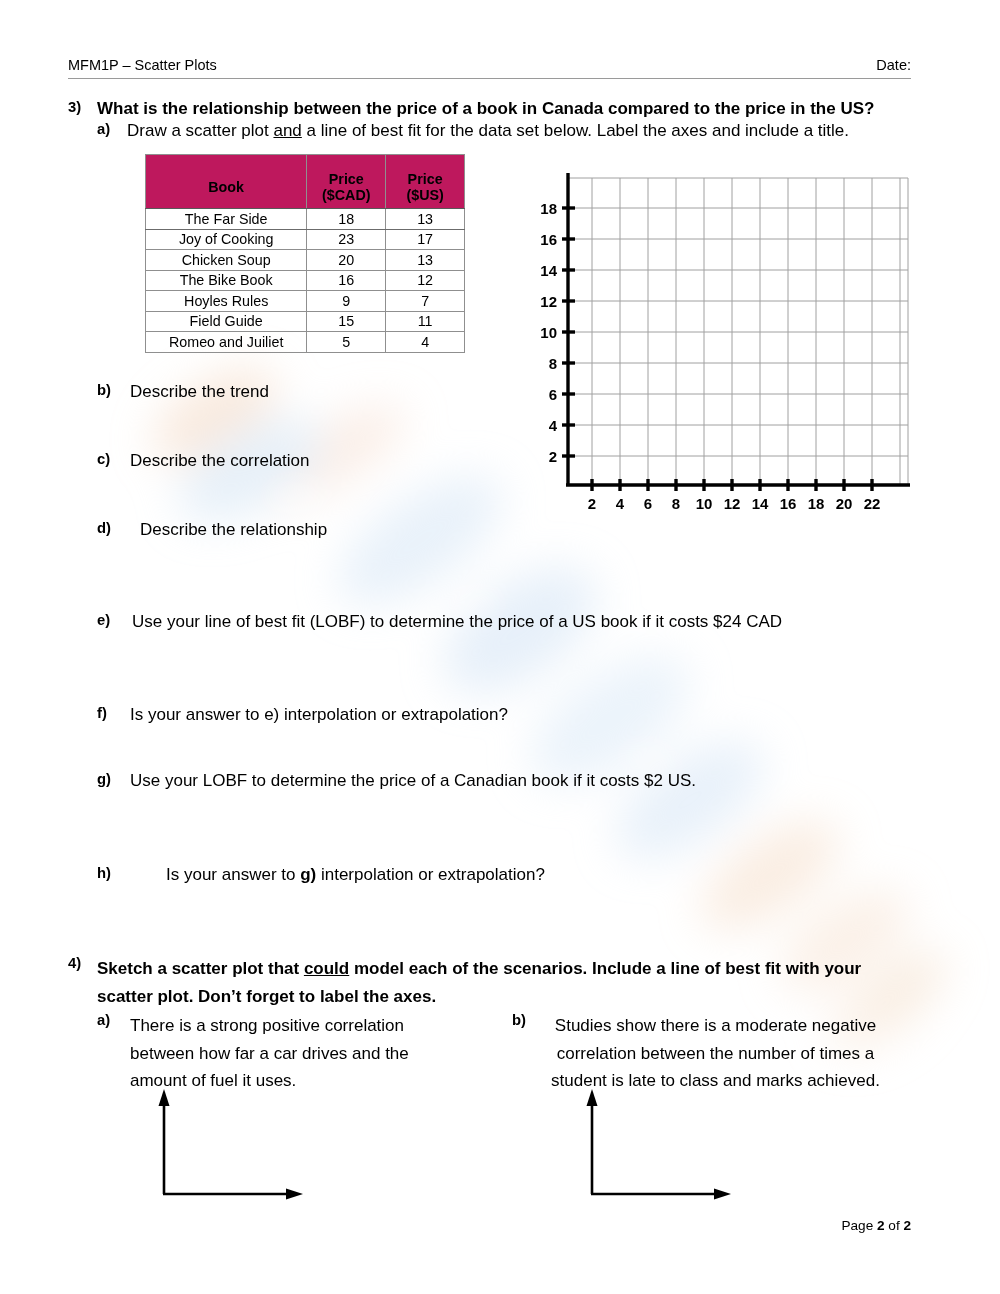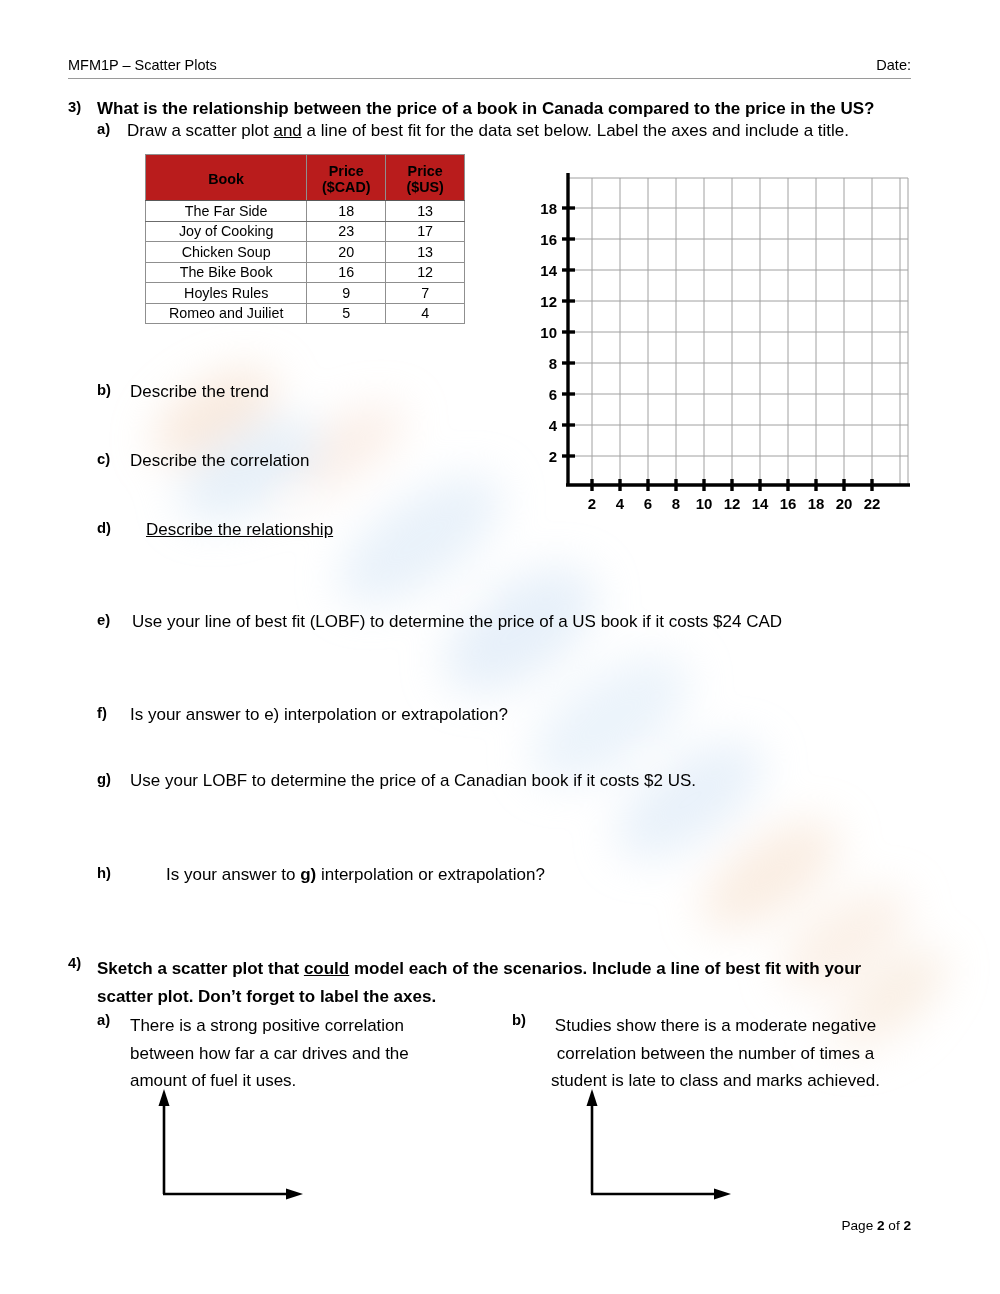--- a/index.html
+++ b/index.html
@@ -40,24 +40,24 @@
     width: 320px; border-collapse: collapse;
     font-size: 14.3px;
   }
   #book-table td, #book-table th {
     border: 1px solid #8f8f8f;
     text-align: center;
     padding: 1px 3px;
     font-weight: normal;
   }
   #book-table thead th {
-    background: #b91c1c;
+    background: #be185d;
     font-weight: bold;
     line-height: 1.12;
-    padding: 8px 3px 5px;
+    padding: 16px 3px 5px;
     border-bottom: 1.6px solid #595959;
   }
   #book-table tbody tr td { height: 20.5px; }
   #book-table tbody tr:first-child td { border-bottom-width: 1.6px; border-bottom-color:#6b6b6b;margin-top:12px; }
   #book-table col.c0 { width: 162px; }
   #book-table col.c1 { width: 79px; }
   #book-table col.c2 { width: 79px; }
 
   
   #plot-grid { position: absolute; left: 530px; top: 168px; }
@@ -159,20 +159,25 @@
         <td>The Bike Book</td>
         <td>16</td>
         <td>12</td>
       </tr>
       <tr>
         <td>Hoyles Rules</td>
         <td>9</td>
         <td>7</td>
       </tr>
       <tr>
+        <td>Field Guide</td>
+        <td>15</td>
+        <td>11</td>
+      </tr>
+      <tr>
         <td>Romeo and Juiliet</td>
         <td>5</td>
         <td>4</td>
       </tr>
     </tbody>
   </table>
 
   <svg id="plot-grid" width="390" height="345" viewBox="0 0 390 345">
 
     <g stroke="#a0a0a0" stroke-width="1" fill="none">
@@ -262,21 +267,21 @@
     </g>
   </svg>
 
   <span class="ltr" style="left:97px; top:382px;">b)</span>
   <span class="qtext" style="left:130px; top:382px;">Describe the trend</span>
 
   <span class="ltr" style="left:97px; top:451px;">c)</span>
   <span class="qtext" style="left:130px; top:451px;text-align:right;">Describe the correlation</span>
 
   <span class="ltr" style="left:97px; top:520px;">d)</span>
-  <span class="qtext" style="left:146px; top:520px;text-decoration:underline;">Describe the relationship</span>
+  <span class="qtext" style="left:140px; top:520px;">Describe the relationship</span>
 
   <span class="ltr" style="left:97px; top:612px;">e)</span>
   <span class="qtext" style="left:132px; top:612px; width:780px;">Use your line of best fit (LOBF) to determine the price of a US book if it costs $24 CAD</span>
 
   <span class="ltr" style="left:97px; top:705px;">f)</span>
   <span class="qtext" style="left:130px; top:705px; width:780px;">Is your answer to e) interpolation or extrapolation?</span>
 
   <span class="ltr" style="left:97px; top:771px;">g)</span>
   <span class="qtext" style="left:130px; top:771px; width:780px;">Use your LOBF to determine the price of a Canadian book if it costs $2 US.</span>
 

